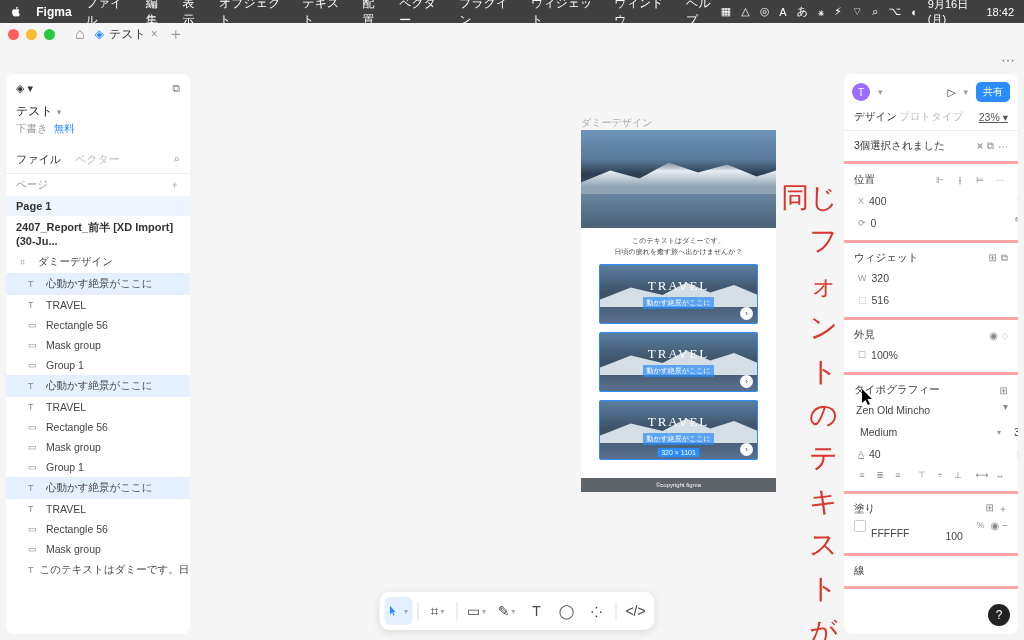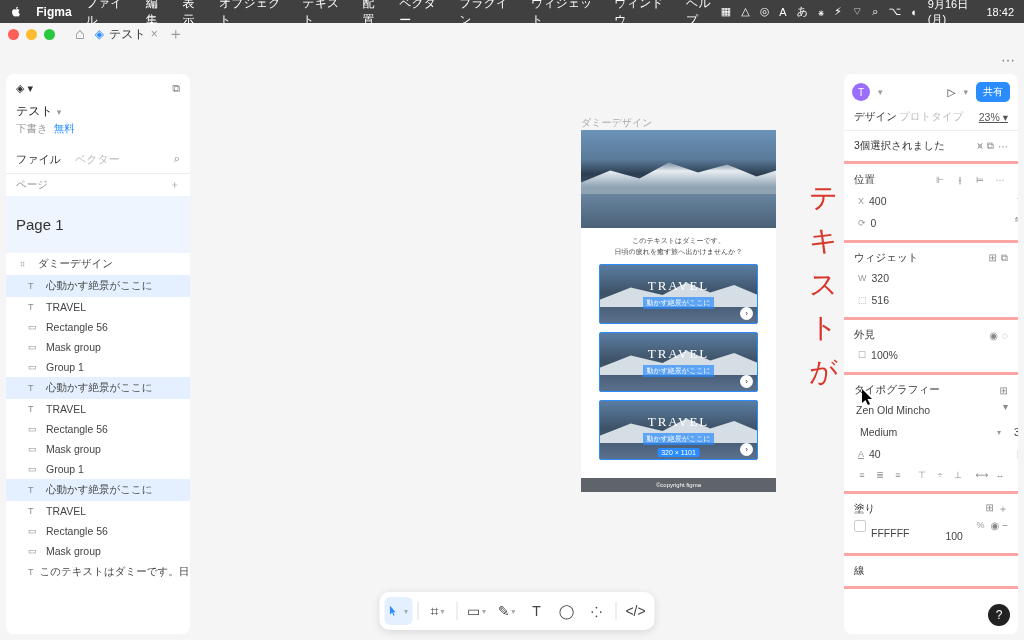--- a/index.html
+++ b/index.html
@@ -29,21 +29,21 @@
 
 .left-panel { width: 184px; background: #fff; border-radius: 8px; margin: 6px; display: flex; flex-direction: column; font-size: 11px; color: #333; overflow: hidden; }
 .lp-head { padding: 8px 10px; display: flex; justify-content: space-between; align-items: center; }
 .lp-title { padding: 0 10px 2px; font-size: 12px; color: #222; display: flex; align-items: center; gap: 4px; }
 .lp-sub { padding: 0 10px 10px; display: flex; gap: 6px; font-size: 10.5px; }
 .lp-sub .muted { color: #999; }
 .lp-sub .link { color: #2a8cff; }
 .lp-tabs { padding: 6px 10px; display: flex; gap: 14px; font-size: 11px; color: #333; border-bottom: 1px solid #eee; justify-content: space-between; }
 .lp-tabs .inactive { color: #bbb; }
 .sec-head { padding: 4px 10px; display: flex; justify-content: space-between; color: #999; font-size: 10.5px; }
-.page-item { padding: 20px 10px; font-size: 15px; }
+.page-item { padding: 4px 10px; font-size: 11px; font-weight: bold; }
 .page-item.sel { background: #eef5ff; }
 .layers { flex: 1; overflow: hidden; }
 .layer { padding: 4px 10px 4px 22px; display: flex; align-items: center; gap: 6px; font-size: 10.5px; color: #444; white-space: nowrap; }
 .layer.frame { padding-left: 14px; font-weight: 500; }
 .layer.sel { background: #e4f0ff; }
 .li-ico { width: 12px; height: 10px; display: inline-block; color: #888; font-size: 9px; }
 
 
 .canvas { flex: 1; position: relative; background: #f5f5f5; }
 .frame-name { position: absolute; top: 48px; left: 385px; font-size: 10px; color: #aaa; }
@@ -178,20 +178,21 @@
           <span>ファイル</span>
           <span class="inactive">ベクター</span>
         </div>
         <span style="color:#888">⌕</span>
       </div>
       <div class="sec-head">
         <span>ページ</span>
         <span>＋</span>
       </div>
       <div class="page-item sel">Page 1</div>
+      <div class="page-item">2407_Report_前半  [XD Import] (30-Ju...</div>
 
       <div class="layers">
         <div class="layer frame">
             <span class="li-ico">⌗</span>
             <span>ダミーデザイン</span>
           </div>
         <div class="layer sel">
             <span class="li-ico">T</span>
             <span>心動かす絶景がここに</span>
           </div>
@@ -289,20 +290,21 @@
             <div class="card-title">TRAVEL</div>
             <div class="card-sub">動かす絶景がここに</div>
             <div class="card-arrow">›</div>
             <div class="dim-label">320 × 1101</div>
           </div>
         </div>
         <div class="footer">©copyright figma</div>
       </div>
 
       <div class="annotation">
+        <div>同じフォントの</div>
         <div>テキストが</div>
 
       </div>
 
       <div class="cursor">
         <svg width="16" height="18" viewBox="0 0 16 18">
             <path d="M1 1 L1 15 L4.5 12 L7 17 L9 16 L6.5 11 L11 11 Z" fill="#000"></path>
           </svg>
       </div>
 

